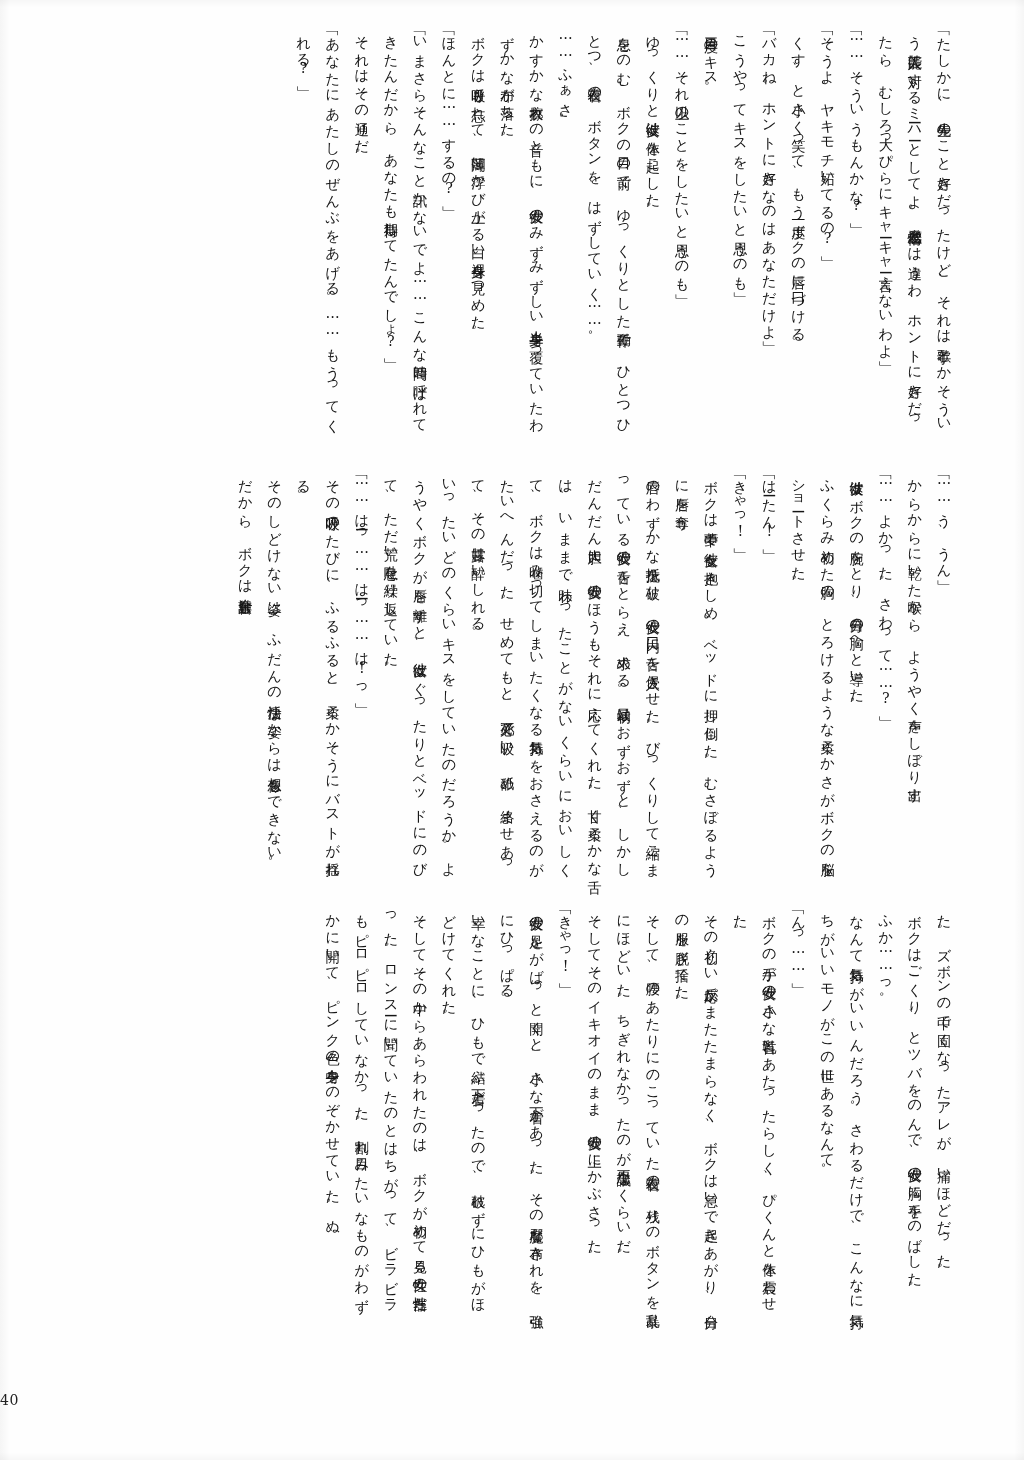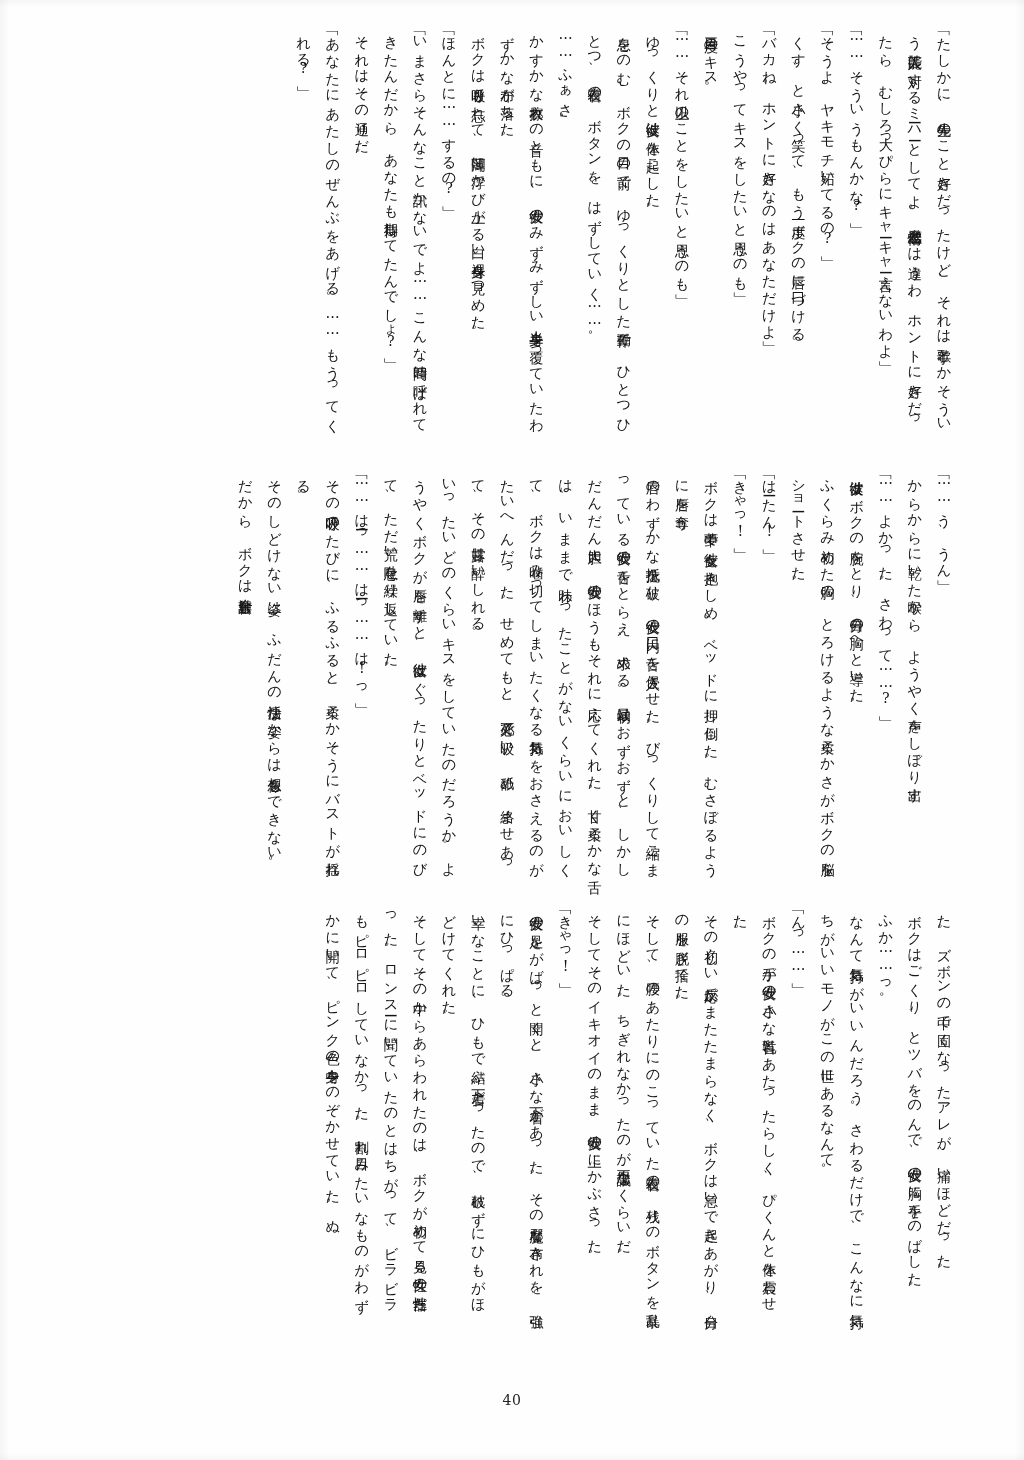--- a/index.html
+++ b/index.html
@@ -61,21 +61,20 @@
 
   .para {
     display: block;
   }
 
   .page-number {
     position: absolute;
     left: 0;
     right: 0;
     top: 1392px;
-    text-align: center;
     font-size: 14px;
     font-family: "DejaVu Serif", "Liberation Serif", serif;
     color: #222;
     letter-spacing: 0.05em;
   }
 
   
   .edge-shade {
     position: absolute;
     pointer-events: none;

